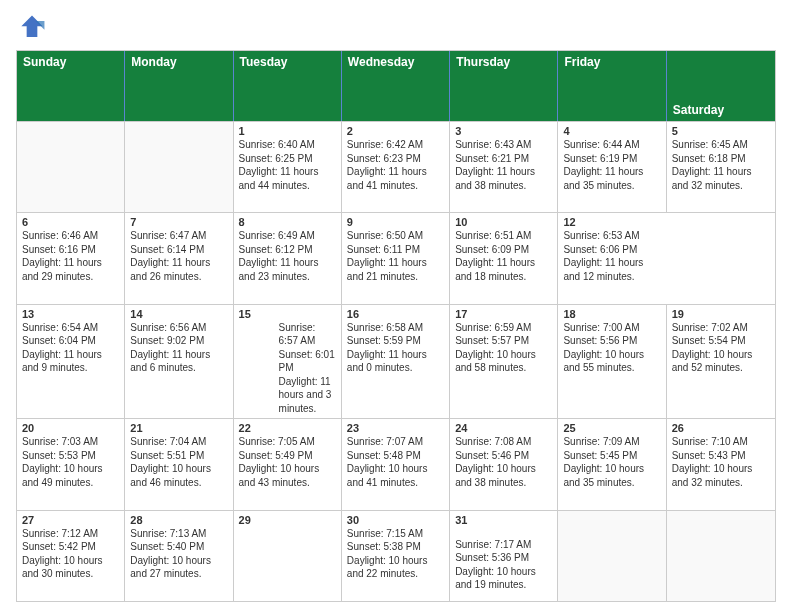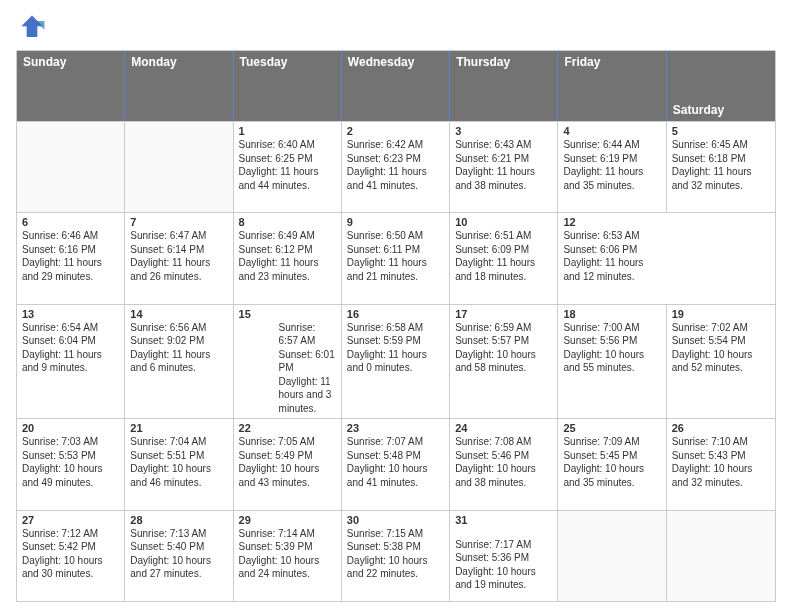--- a/index.html
+++ b/index.html
@@ -53,21 +53,21 @@
     }
     .calendar {
       flex: 1;
       display: flex;
       flex-direction: column;
       border: 1px solid #ccc;
     }
     .cal-header-row {
       display: grid;
       grid-template-columns: repeat(7, 1fr);
-      background: #737373;
+      background: #15803d;
     }
     .cal-header-cell {
       color: #fff;
       font-size: 12px;
       font-weight: bold;
       padding: 4px 6px;
       text-align: left;
       border-right: 1px solid #5a84d0;
     }
     .cal-header-cell:last-child { border-right: none; margin-top: 48px; }
@@ -306,23 +306,20 @@
 Daylight: 10 hours and 30 minutes.</div>
           </div>
           <div class="cal-cell">
             <span class="day-num">28</span>
             <div class="cell-text" style="white-space: pre-line;">Sunrise: 7:13 AM
 Sunset: 5:40 PM
 Daylight: 10 hours and 27 minutes.</div>
           </div>
           <div class="cal-cell">
             <span class="day-num">29</span>
-            <div class="cell-text" style="white-space: pre-line;">Sunrise: 7:14 AM
-Sunset: 5:39 PM
-Daylight: 10 hours and 24 minutes.</div>
           </div>
           <div class="cal-cell">
             <span class="day-num">30</span>
             <div class="cell-text" style="white-space: pre-line;">Sunrise: 7:15 AM
 Sunset: 5:38 PM
 Daylight: 10 hours and 22 minutes.</div>
           </div>
           <div class="cal-cell">
             <span class="day-num">31</span>
             <div class="cell-text" style="white-space: pre-line; margin-top: 12px;">Sunrise: 7:17 AM

